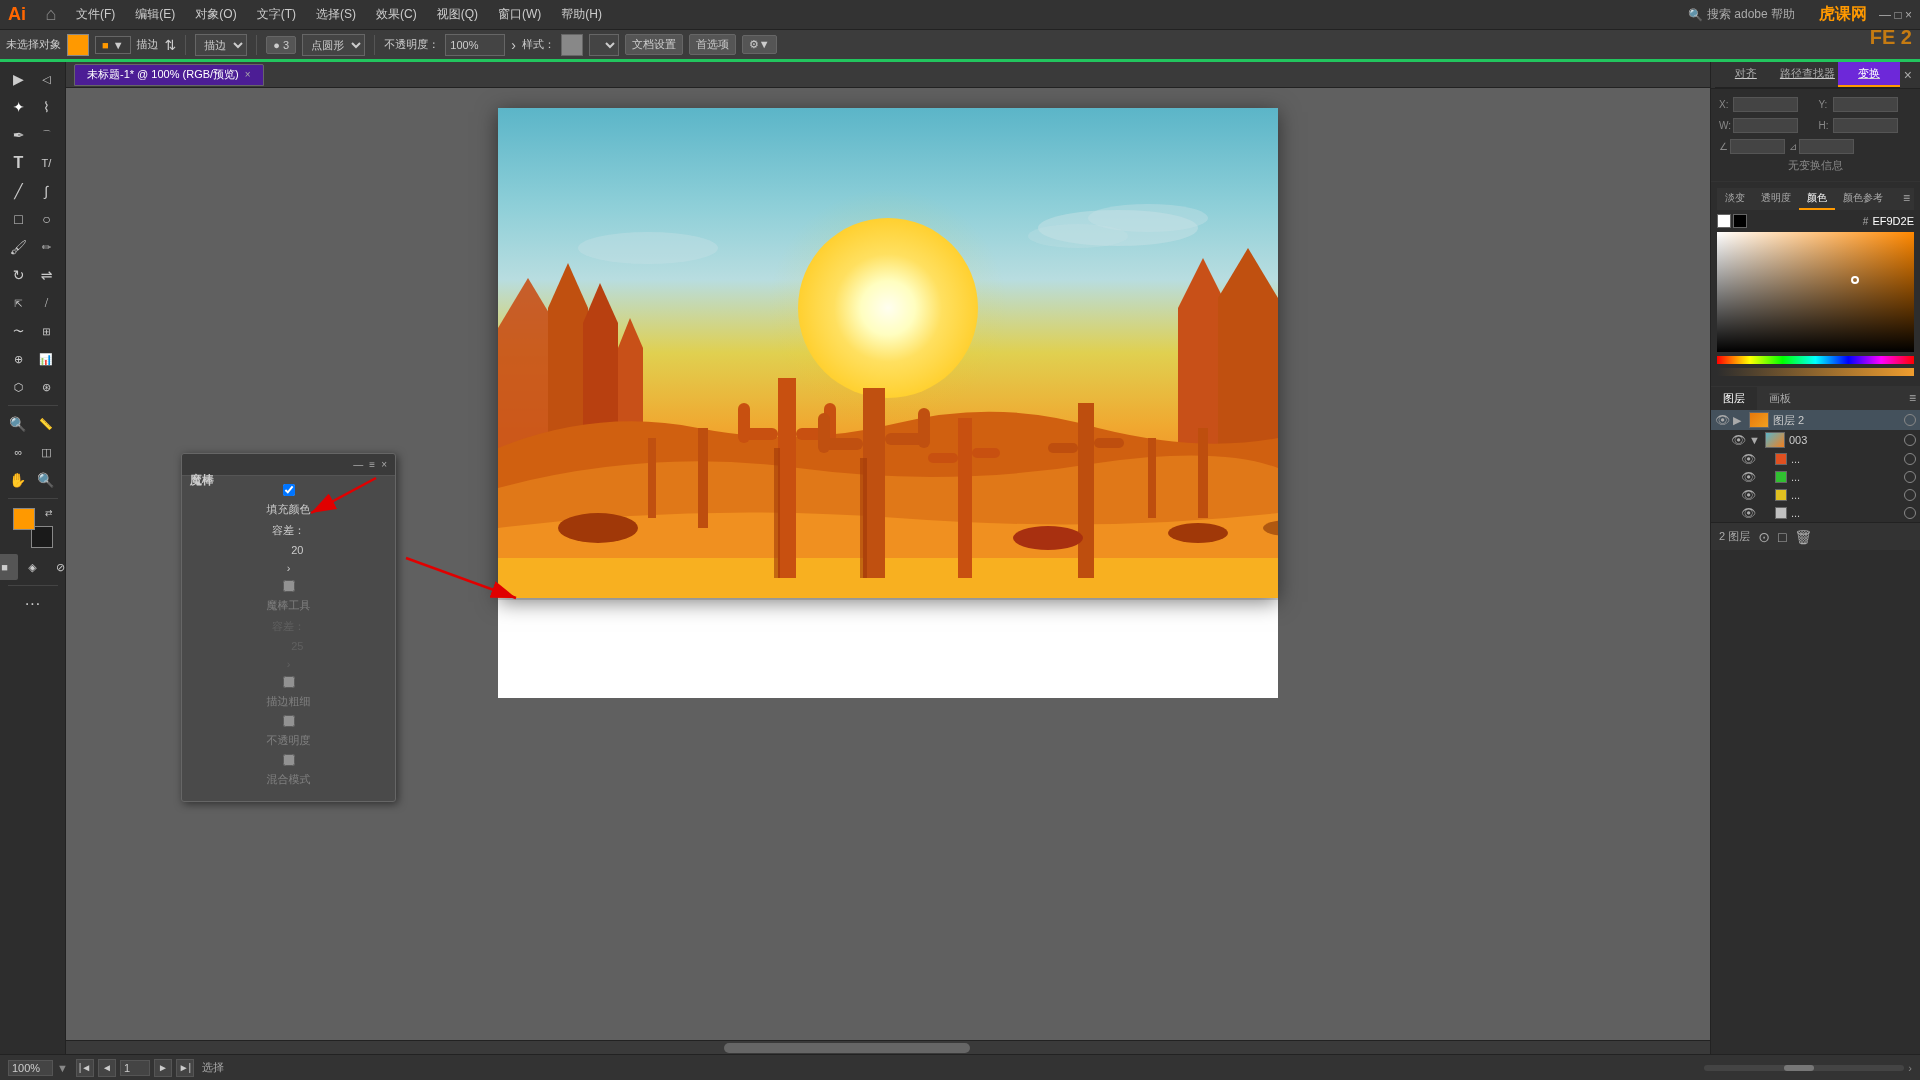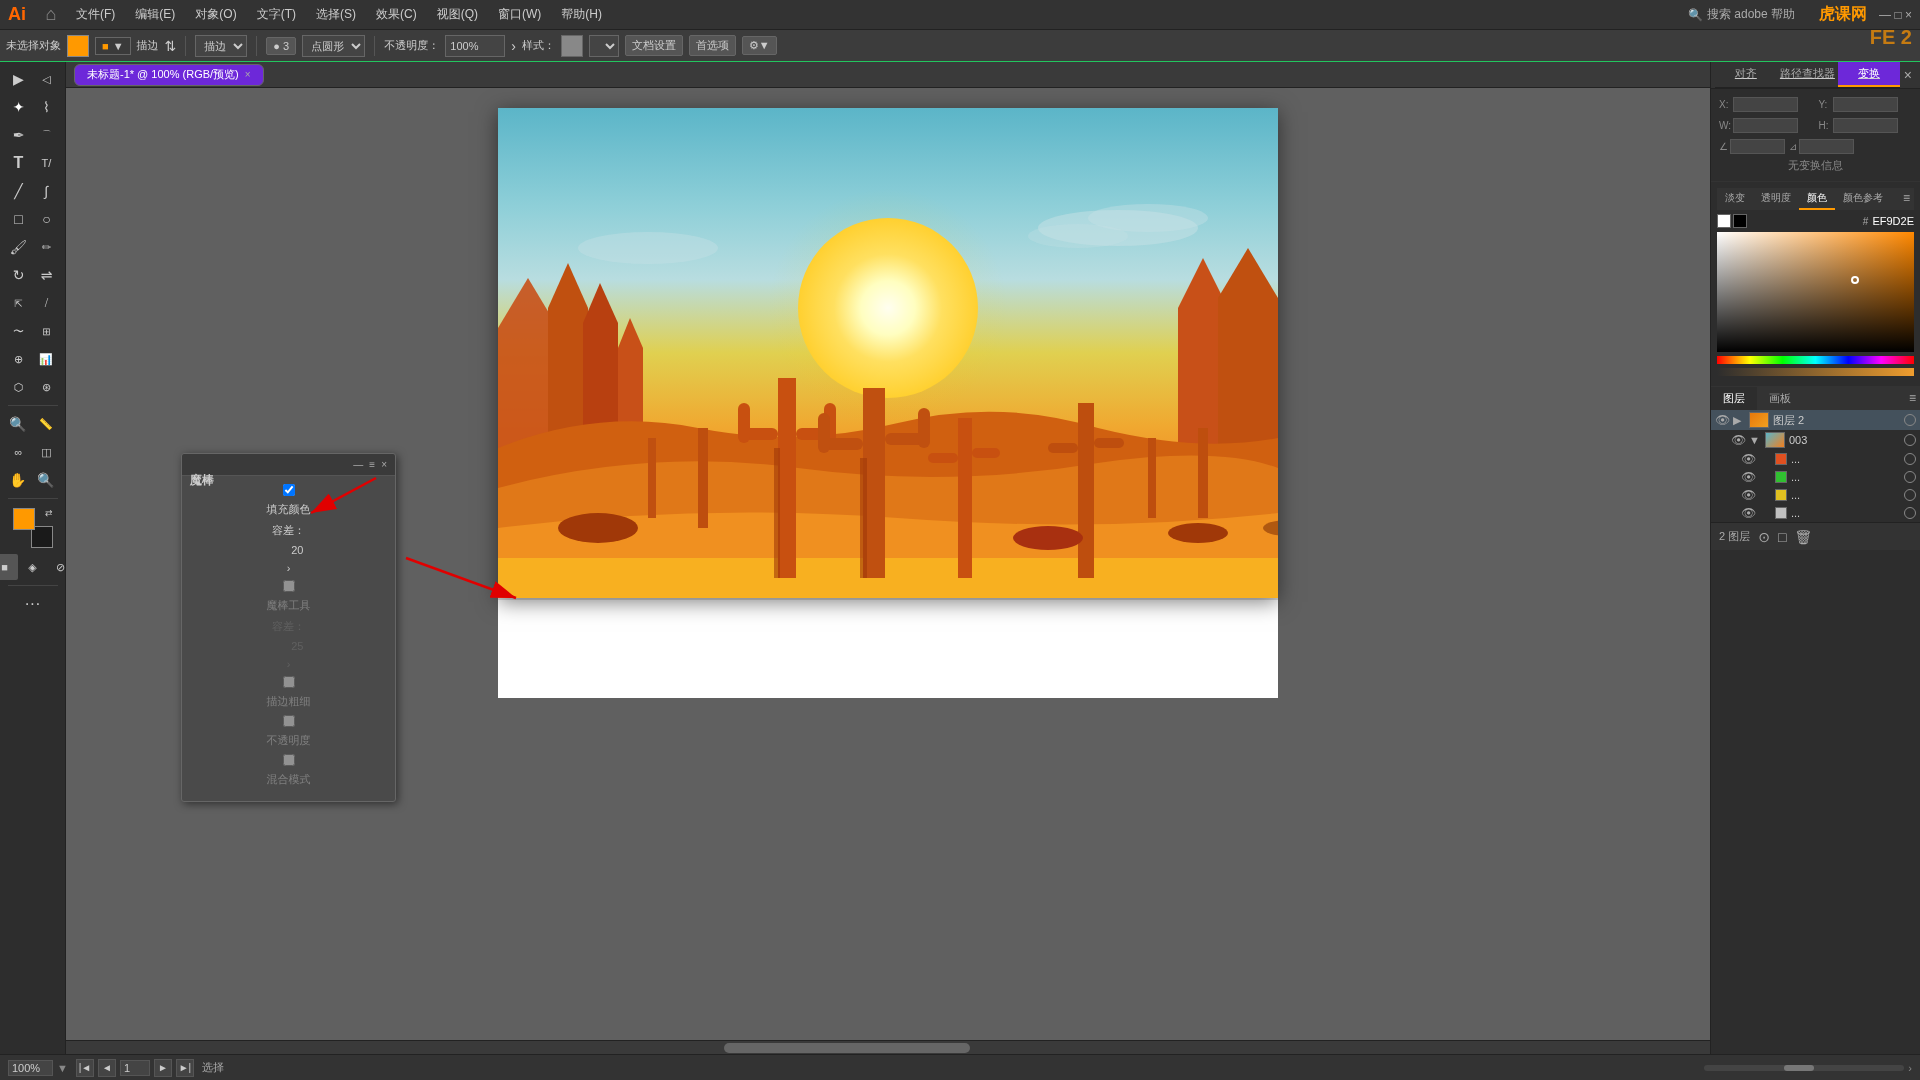--- a/index.html
+++ b/index.html
@@ -10,21 +10,21 @@
       width: 100%; height: 30px; background: #333; display: flex; align-items: center;
       border-bottom: 1px solid #222; padding: 0 8px; gap: 4px;
     }
     .ai-logo { color: #ff6600; font-weight: bold; font-size: 18px; margin-right: 8px; }
     .menu-item { padding: 2px 8px; color: #ccc; cursor: pointer; font-size: 12px; }
     .menu-search { margin-left: auto; display: flex; align-items: center; gap: 4px; color: #aaa; font-size: 12px; }
 
     
     #toolbar {
       width: 100%; height: 32px; background: #3c3c3c; display: flex; align-items: center;
-      padding: 0 6px; gap: 6px; border-bottom: 1px solid #22c55e;
+      padding: 0 6px; gap: 6px; border-bottom: 3px solid #22c55e;
     }
     .toolbar-label { color: #ccc; font-size: 11px; }
     .toolbar-swatch { width: 22px; height: 22px; background: #f90; border: 1px solid #888; }
     .toolbar-btn { background: #555; border: 1px solid #666; color: #ccc; padding: 2px 6px; font-size: 11px; cursor: pointer; border-radius: 2px; }
     .toolbar-select { background: #444; border: 1px solid #666; color: #ccc; font-size: 11px; padding: 2px 4px; height: 22px; }
     .toolbar-input { background: #444; border: 1px solid #666; color: #ccc; font-size: 11px; width: 60px; height: 22px; padding: 0 4px; }
     .toolbar-separator { width: 1px; height: 20px; background: #555; margin: 0 3px; }
 
     
     #main-layout { display: flex; width: 100%; height: calc(1080px - 30px - 32px - 26px); }
@@ -53,21 +53,21 @@
     }
     #tab-bar {
       height: 26px; background: #3a3a3a; display: flex; align-items: center;
       padding: 0 8px; border-bottom: 1px solid #222; gap: 4px;
     }
     .tab {
       height: 22px; background: #555; border: 1px solid #666; padding: 0 12px;
       color: #ddd; font-size: 11px; display: flex; align-items: center; gap: 6px;
       cursor: pointer; border-radius: 2px 2px 0 0;
     }
-    .tab.active { background: #6d28d9; color: #fff; border-radius: 6px; }
+    .tab.active { background: #4c1d95; color: #fff; }
     .tab-close { font-size: 10px; color: #aaa; cursor: pointer; }
 
     #canvas-scroll { flex: 1; display: flex; flex-direction: column; overflow: hidden; position: relative; }
     #canvas-wrapper {
       flex: 1; display: flex; align-items: flex-start; justify-content: center;
       padding: 20px; overflow: auto; background: #606060;
     }
 
     
     #artwork-canvas {

